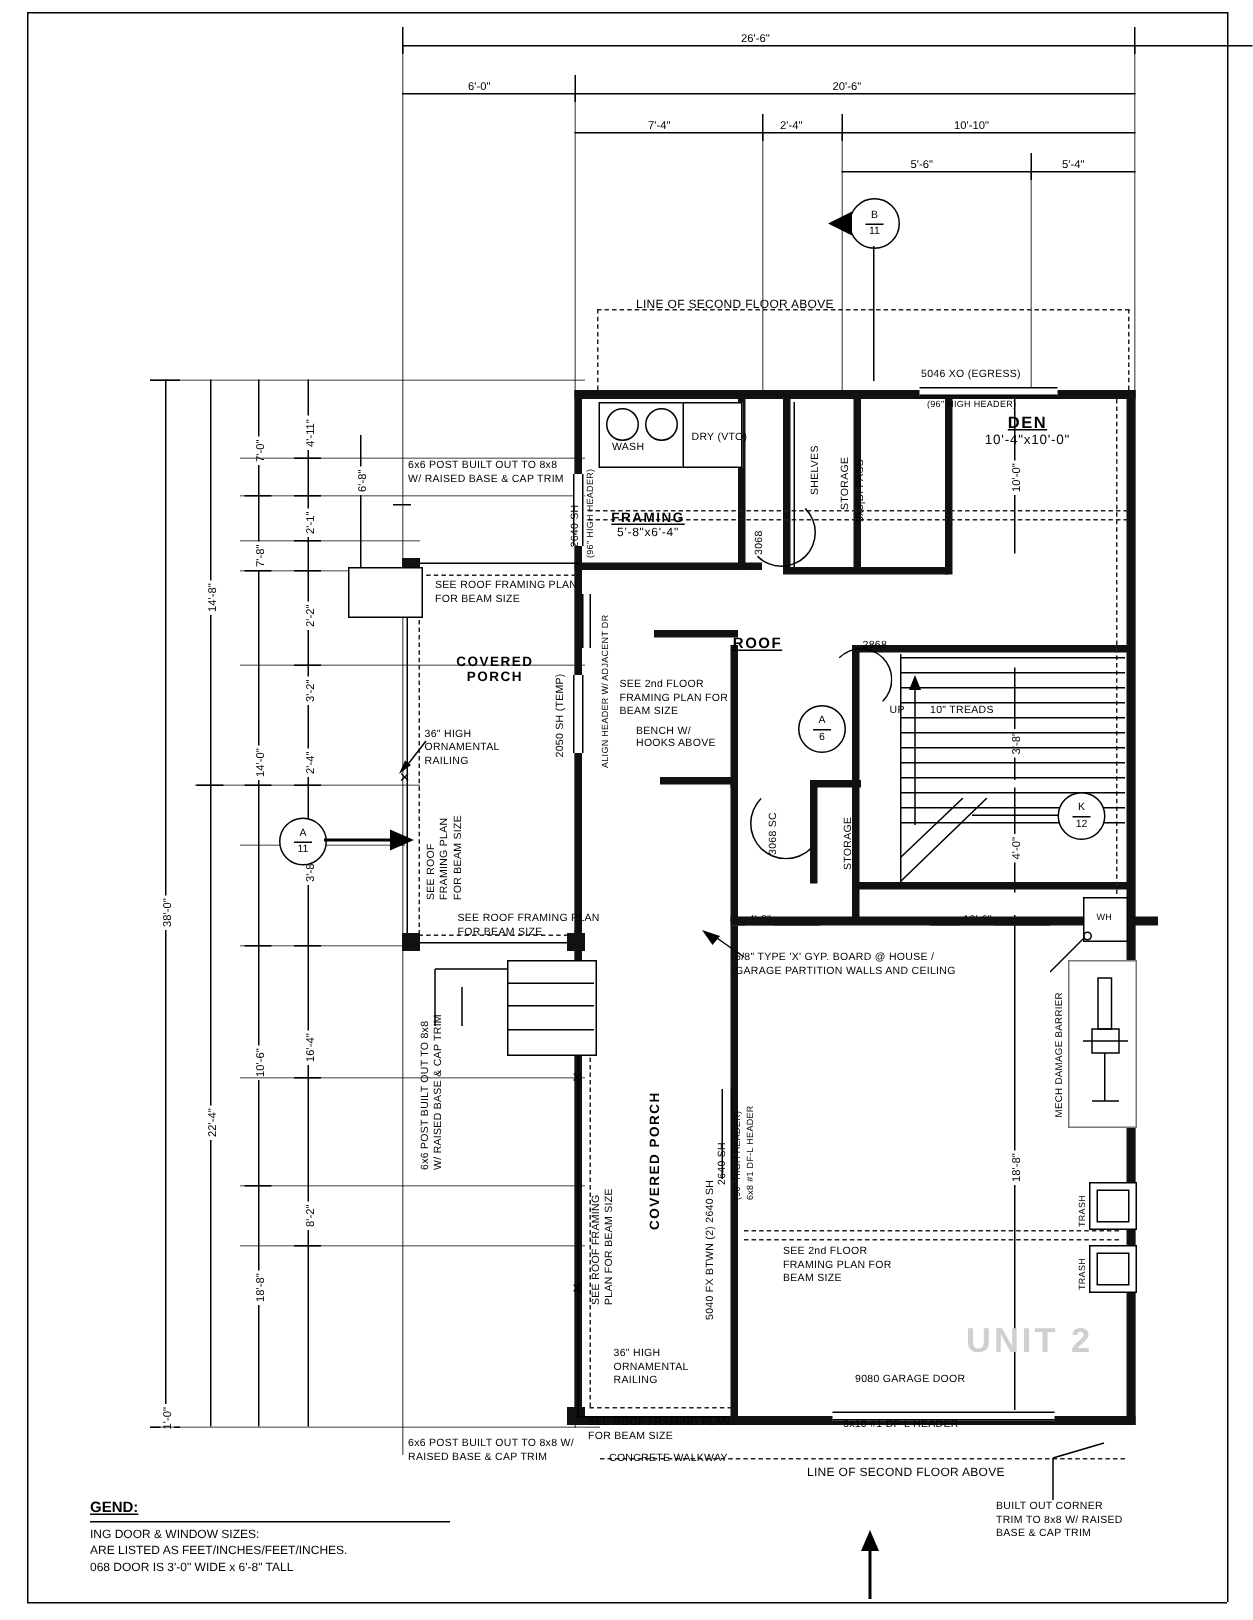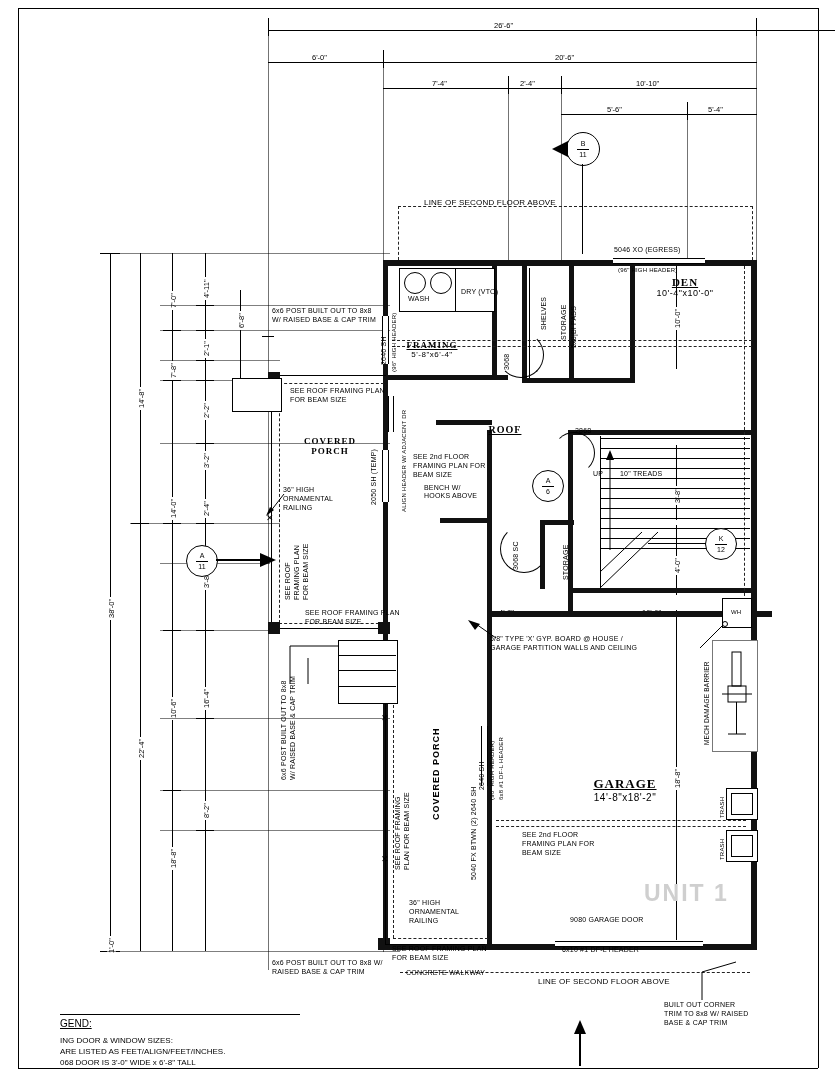--- a/index.html
+++ b/index.html
@@ -21,29 +21,29 @@
 
   .dimtxt{position:absolute;font-size:7.5px;background:#fff;padding:0 2px;white-space:nowrap;}
   .dimtxt.rot{transform:rotate(-90deg);transform-origin:0 0;}
 
   .circ{position:absolute;border:1.5px solid #000;border-radius:50%;
         display:flex;flex-direction:column;align-items:center;justify-content:center;
         font-size:7px;line-height:7.5px;background:#fff;}
   .circ .d{width:12px;height:1px;background:#000;margin:1px 0;}
 
   .room{position:absolute;text-align:center;}
-  .room .nm{font-size:11px;font-weight:bold;letter-spacing:1px;text-decoration:underline;font-family:Liberation Serif, serif;}
+  .room .nm{font-size:11px;font-weight:bold;letter-spacing:1px;text-decoration:underline;}
   .room .sz{font-size:9px;letter-spacing:0.5px;}
   .ghost{position:absolute;font-size:23px;font-weight:bold;color:#cfcfcf;letter-spacing:2px;}
 
   .box{position:absolute;border:1px solid #000;background:#fff;}
   .boxg{position:absolute;border:1px solid #777;background:#fff;}
   .arc{position:absolute;border:1px solid #000;border-radius:50%;}
   .leg{position:absolute;font-size:8px;line-height:11px;}
-  .leg .hd{font-weight:normal;font-size:10px;text-decoration:underline;margin-top:18px;}
+  .leg .hd{font-weight:bold;font-size:10px;text-decoration:underline;}
   .svgwrap{position:absolute;}
 </style>
 </head>
 <body>
 
 <div id="sheet">
 
   <div class="ln h" style="left:268px;top:30px;width:760px;"></div>
   <div class="ln v" style="left:268px;top:18px;height:18px;"></div>
   <div class="ln v" style="left:756px;top:18px;height:18px;"></div>
@@ -269,31 +269,27 @@
   <div class="room" style="left:625px;top:276px;width:120px;">
     <div class="nm">DEN</div>
     <div class="sz">10'-4"x10'-0"</div>
   </div>
 
   <div class="room" style="left:392px;top:340px;width:80px;">
     <div class="nm" style="font-size:9px;">FRAMING</div>
     <div class="sz" style="font-size:8px;">5'-8"x6'-4"</div>
   </div>
 
-  <div class="room" style="left:540px;top:776px;width:170px;">
-    <div class="nm" style="font-size:13px;">GARAGE</div>
-    <div class="sz" style="font-size:10px;">14'-8"x18'-2"</div>
-  </div>
 
   <div class="room" style="left:290px;top:436px;width:80px;">
     <div class="nm" style="font-size:9px;text-decoration:none;">COVERED PORCH</div>
   </div>
   <div class="t rot b" style="left:432px;top:820px;font-size:9px;letter-spacing:1px;">COVERED PORCH</div>
 
-  <div class="ghost" style="left:644px;top:880px;">UNIT 1</div>
+  <div class="ghost" style="left:644px;top:880px;">UNIT 2</div>
 
   <div class="ln h" style="left:600px;top:438px;width:150px;"></div>
   <div class="ln h" style="left:600px;top:448px;width:150px;"></div>
   <div class="ln h" style="left:600px;top:458px;width:150px;"></div>
   <div class="ln h" style="left:600px;top:468px;width:150px;"></div>
   <div class="ln h" style="left:600px;top:478px;width:150px;"></div>
   <div class="ln h" style="left:600px;top:488px;width:150px;"></div>
   <div class="ln h" style="left:600px;top:498px;width:150px;"></div>
   <div class="ln h" style="left:600px;top:508px;width:150px;"></div>
   <div class="ln h" style="left:600px;top:518px;width:150px;"></div>
@@ -426,21 +422,21 @@
 
   <svg class="svgwrap" style="left:700px;top:620px;" width="30" height="30" viewBox="0 0 30 30">
     <line x1="0" y1="28" x2="22" y2="6" stroke="#000"></line>
     <circle cx="25" cy="4" r="2.5" fill="none" stroke="#000"></circle>
   </svg>
 
   <div class="leg" style="left:60px;top:1000px;width:300px;">
     <div class="hd">GEND:</div>
     <div class="ln h" style="left:0;top:14px;width:240px;position:absolute;"></div>
     <div style="margin-top:6px;">ING DOOR &amp; WINDOW SIZES:</div>
-    <div>ARE LISTED AS FEET/ALIGN/FEET/INCHES.</div>
+    <div>ARE LISTED AS FEET/INCHES/FEET/INCHES.</div>
     <div>068 DOOR IS 3'-0" WIDE x 6'-8" TALL</div>
   </div>
 
   <div class="ln h" style="left:18px;top:8px;width:800px;"></div>
   <div class="ln v" style="left:18px;top:8px;height:1060px;"></div>
   <div class="ln v" style="left:818px;top:8px;height:1060px;"></div>
   <div class="ln h" style="left:18px;top:1068px;width:800px;"></div>
 
 </div>
 

